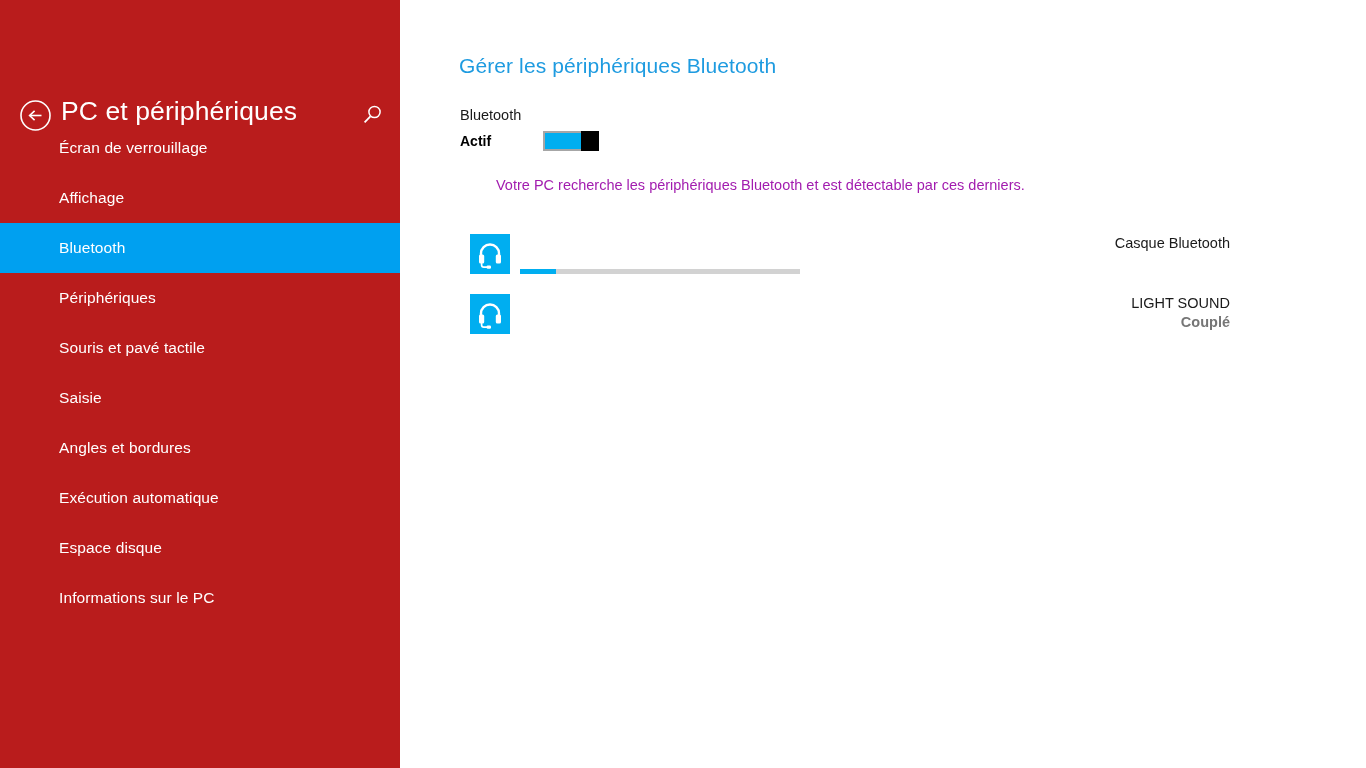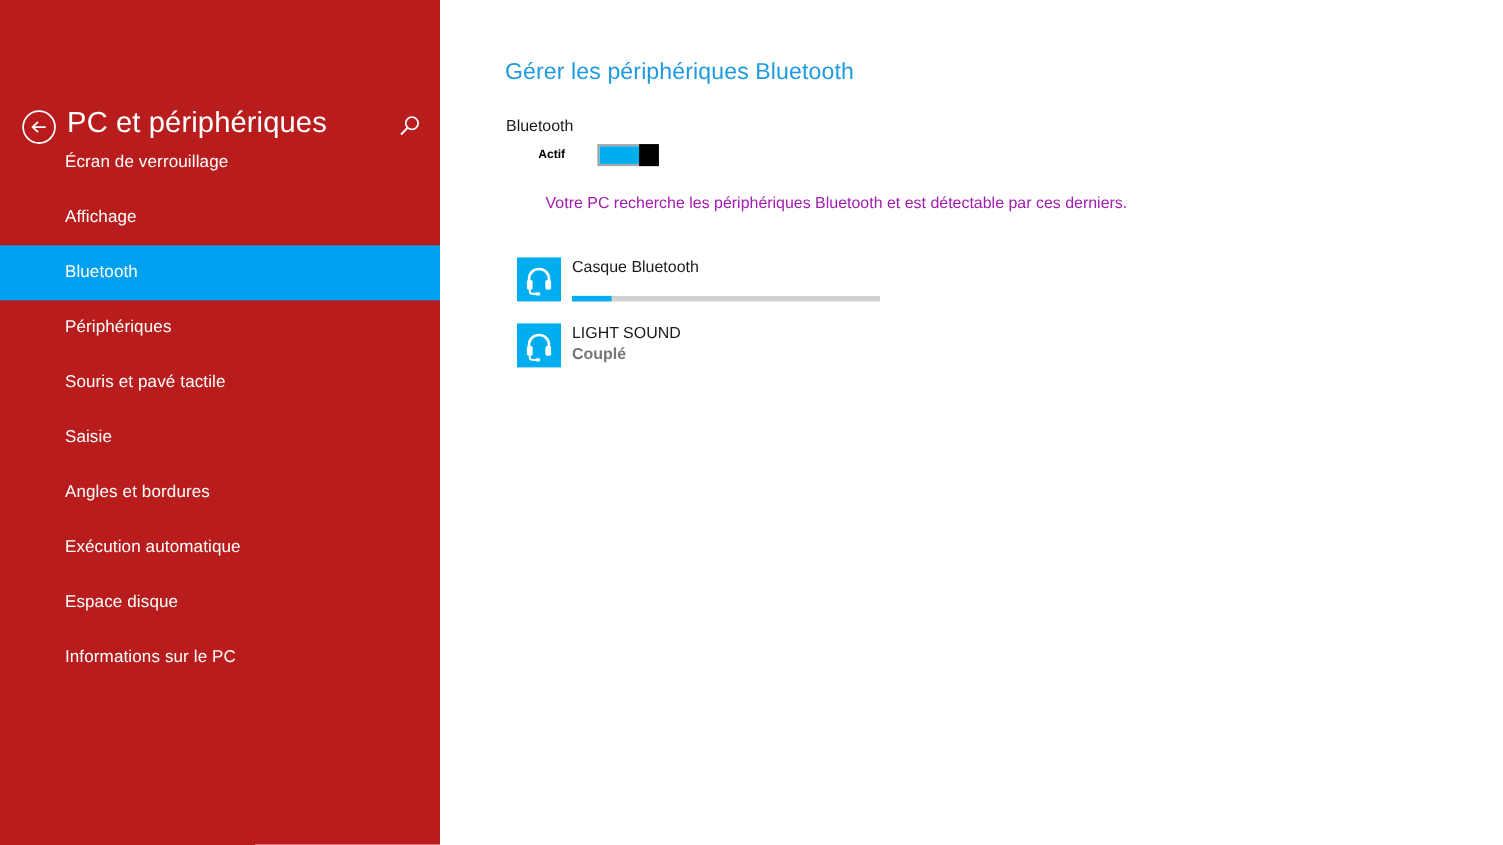--- a/index.html
+++ b/index.html
@@ -132,26 +132,25 @@
   .toggle-row {
     position: absolute;
     left: 60px;
     top: 131px;
     height: 20px;
     display: flex;
     align-items: center;
   }
 
   .toggle-state {
-    font-size: 11px;
+    font-size: 14px;
     font-weight: bold;
     color: #000000;
     white-space: nowrap;
     width: 83px;
-    text-align: center;
   }
 
   .toggle {
     position: relative;
     width: 56px;
     height: 20px;
     background: #ffffff;
     border: 2px solid #a6a6a6;
     cursor: pointer;
     flex: none;
@@ -183,20 +182,21 @@
     white-space: nowrap;
     margin-left: 36px;
   }
 
   
   .device-list {
     position: absolute;
     left: 70px;
     top: 234px;
     width: 760px;
+    text-align: right;
   }
 
   .device-row {
     position: relative;
     height: 60px;
     cursor: pointer;
   }
 
   .device-icon {
     position: absolute;

